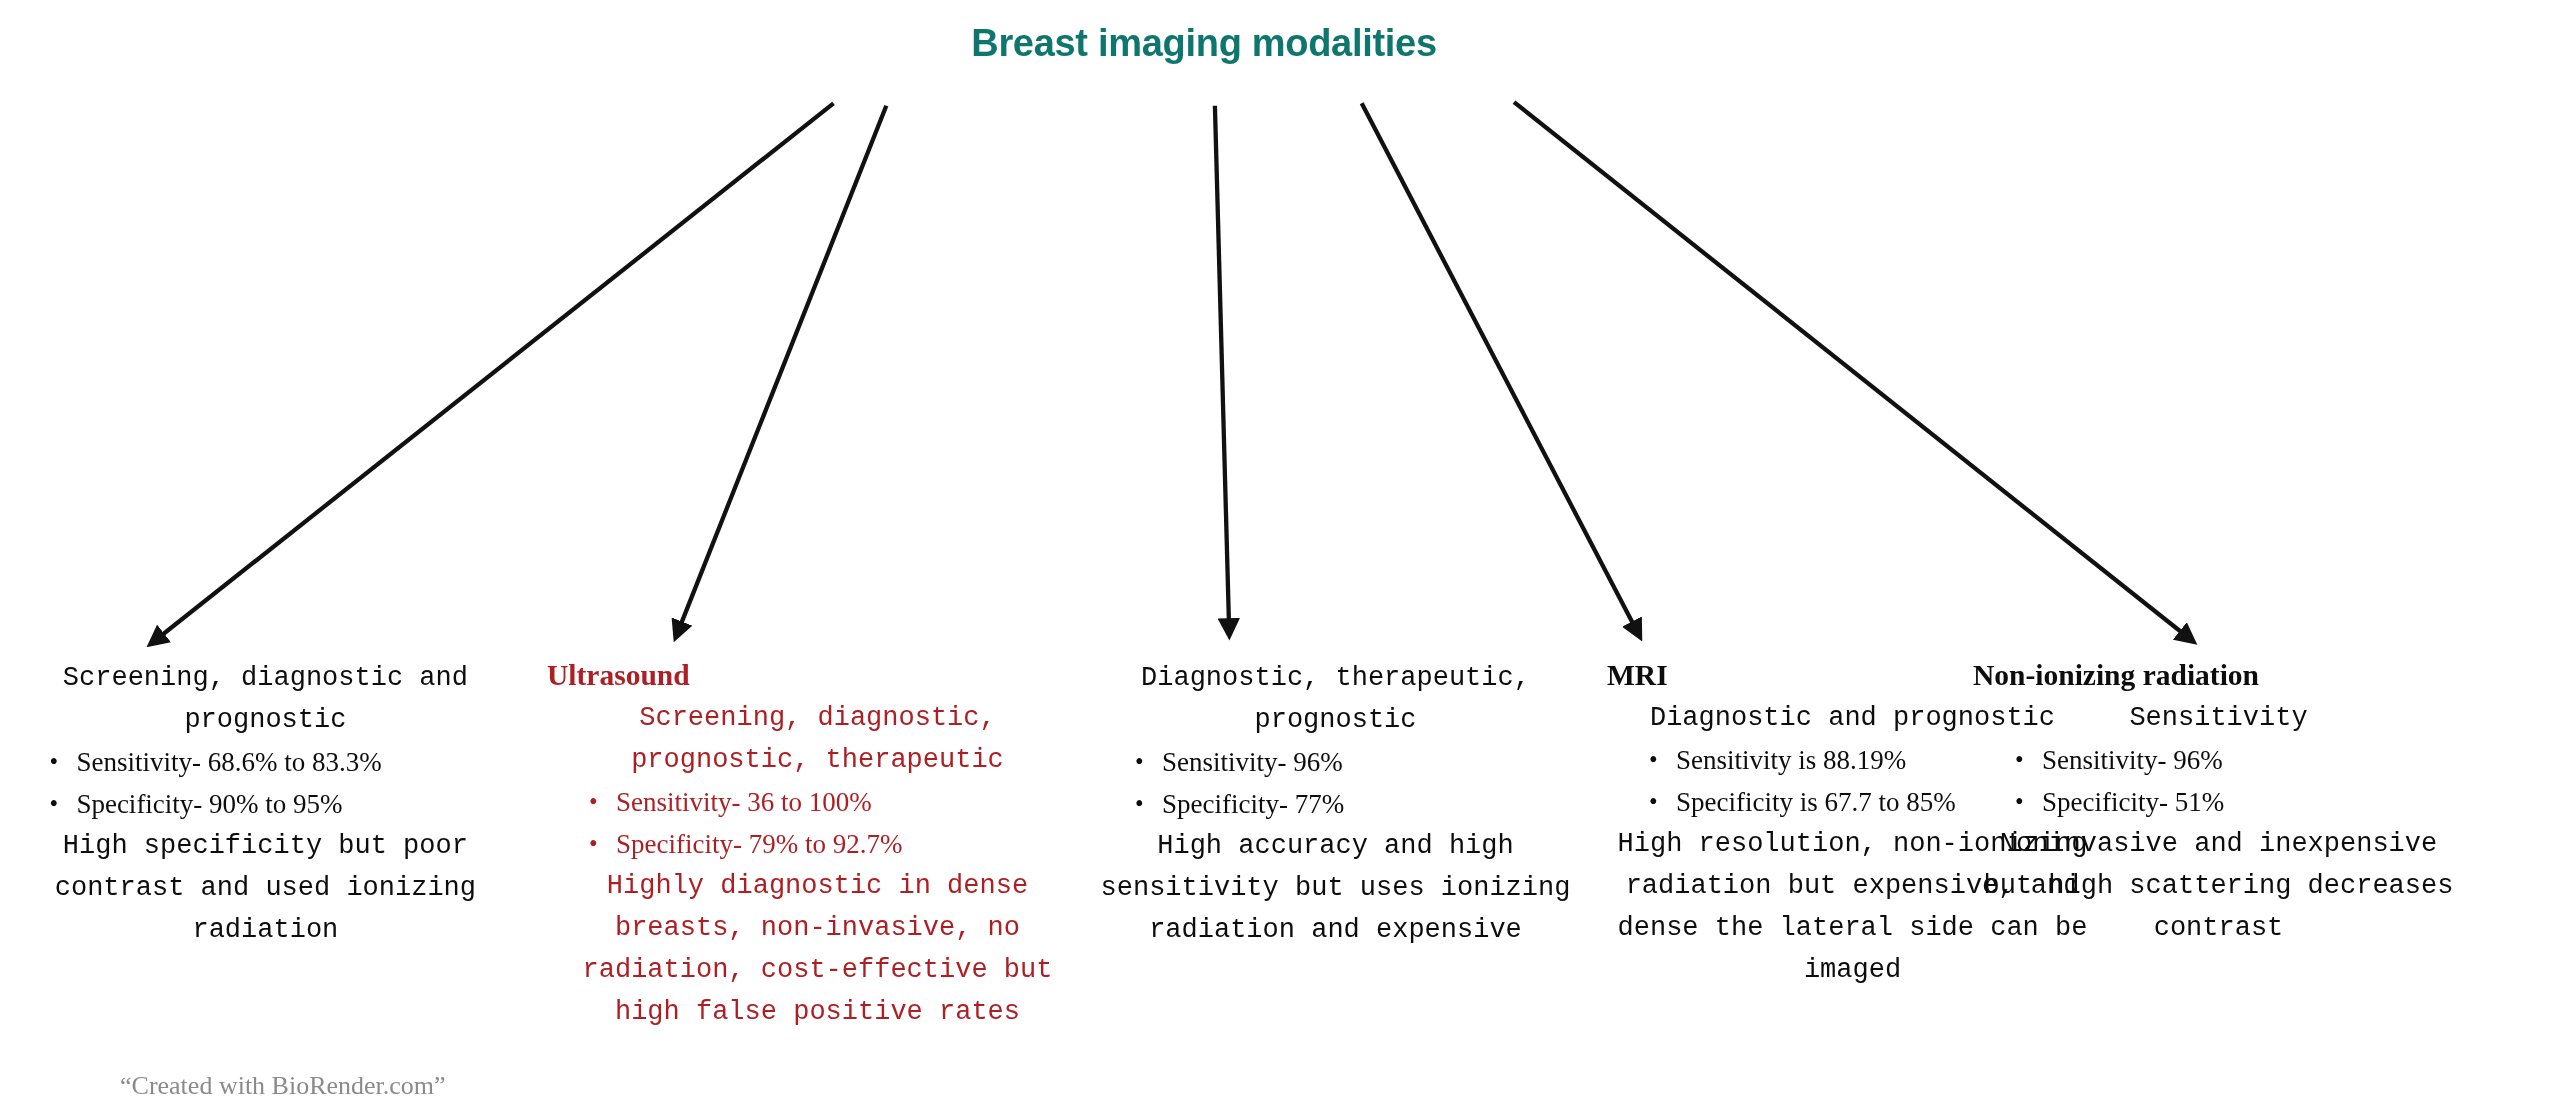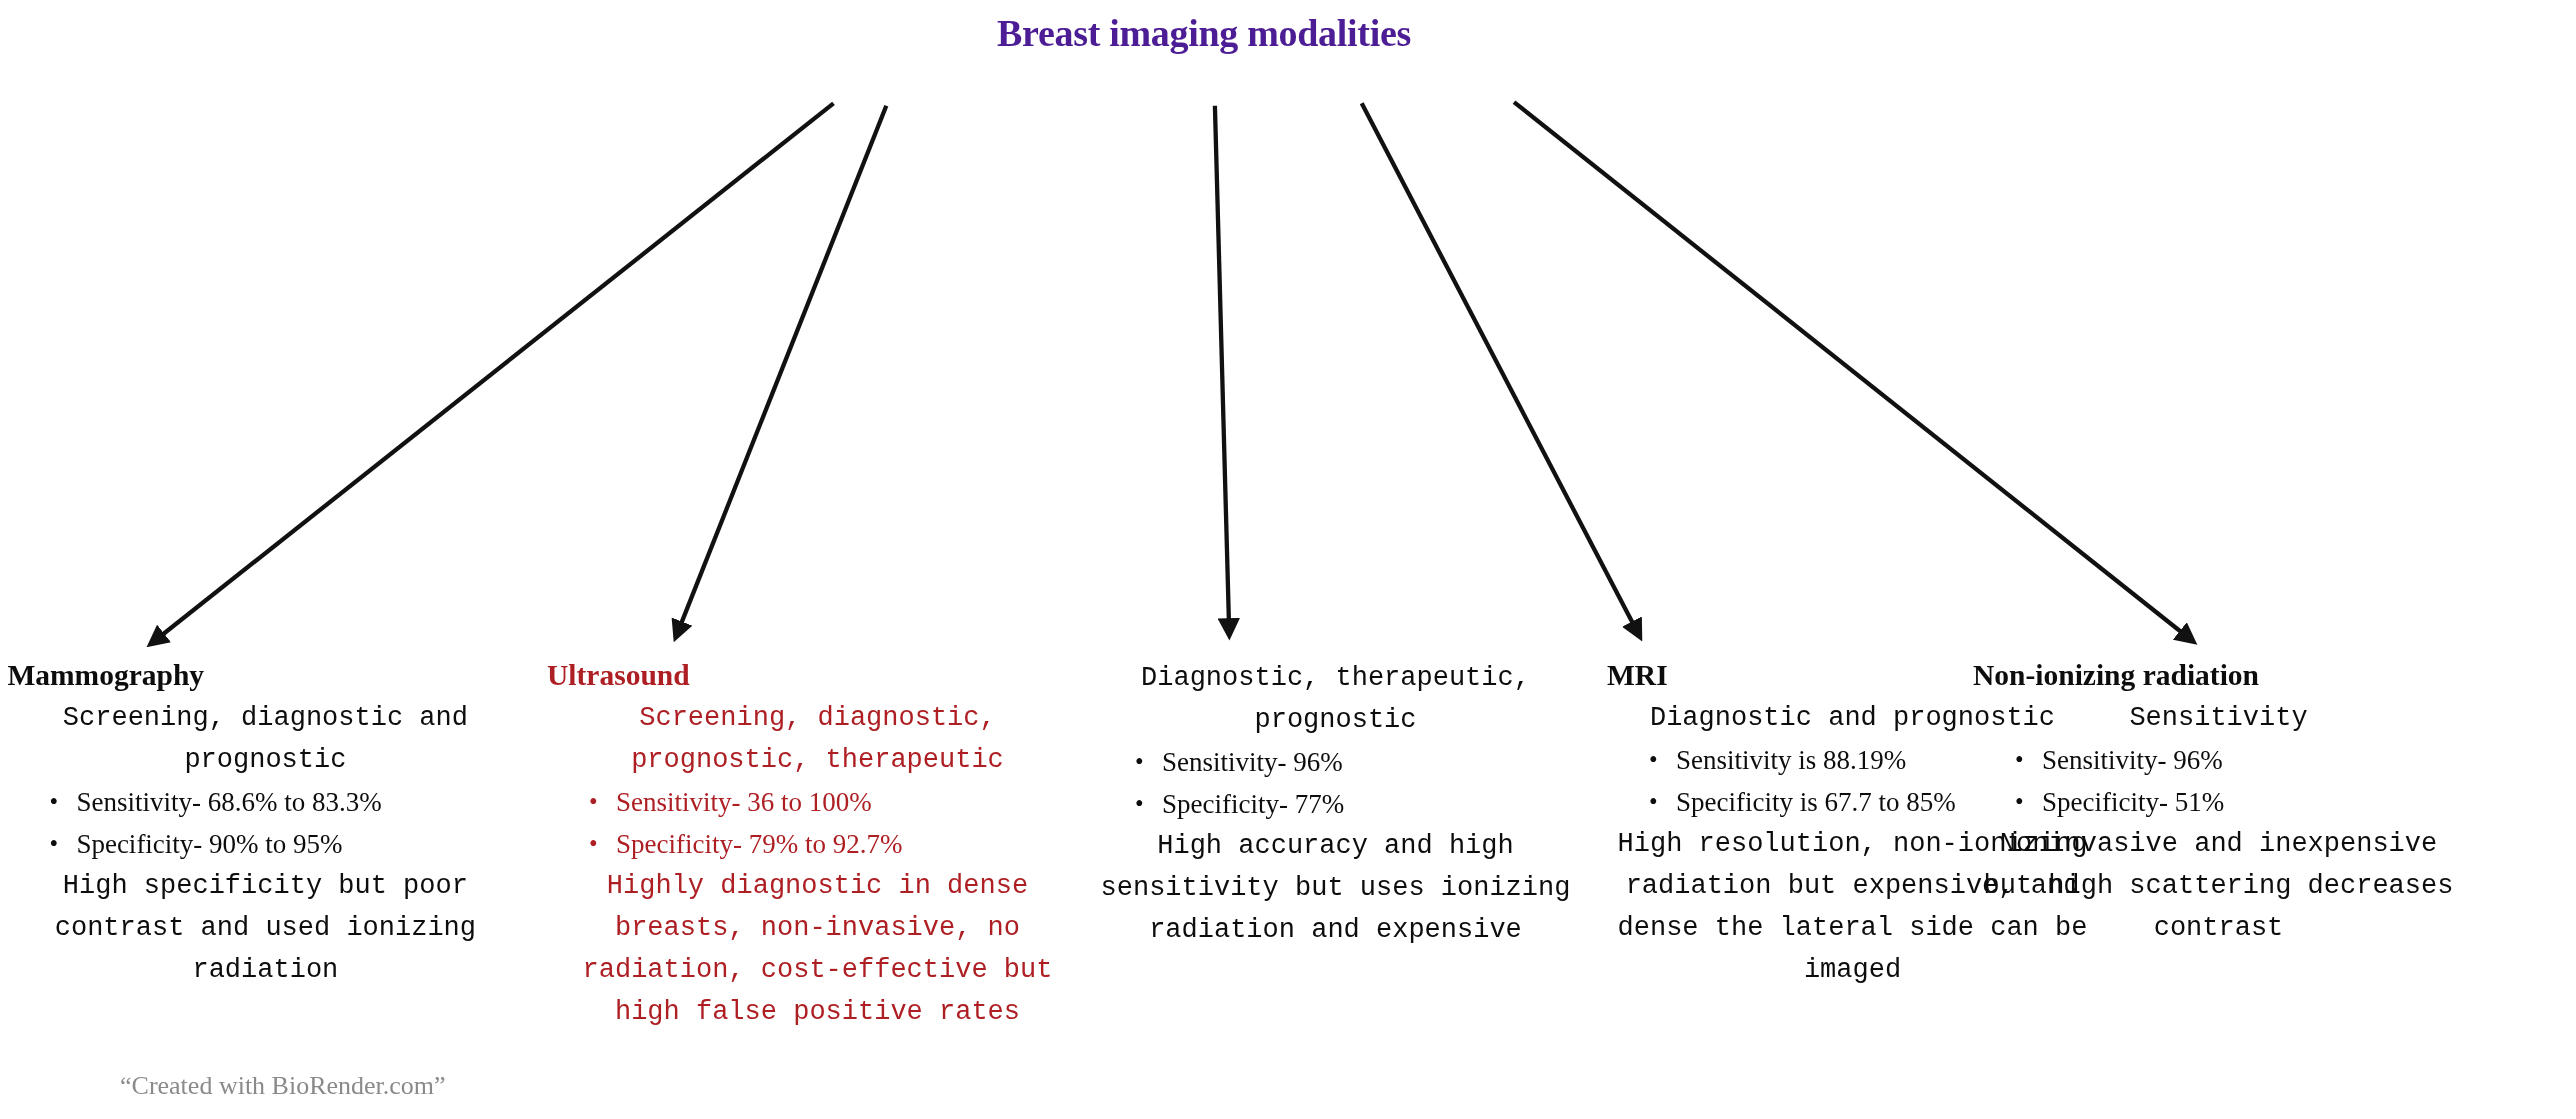--- a/index.html
+++ b/index.html
@@ -15,29 +15,29 @@
     background: #ffffff;
     overflow: hidden;
     font-family: "Liberation Serif", "DejaVu Serif", serif;
     color: #0d0d0d;
   }
 
   
   #title {
     position: absolute;
     left: 0;
-    top: 10px;
+    top: 20px;
     width: 2408px;
     text-align: center;
-    font-family: Liberation Serif, serif;
+    font-family: Liberation Sans, sans-serif;
     font-weight: bold;
     font-size: 38px;
     line-height: 47px;
     letter-spacing: -0.3px;
-    color: #4c1d95;
+    color: #0f766e;
     white-space: nowrap;
   }
 
   
   #arrows {
     position: absolute;
     left: 0;
     top: 0;
     width: 2576px;
     height: 1120px;
@@ -126,21 +126,20 @@
     <g id="arrow-group" stroke="#111111" stroke-width="7" fill="none">
         <line x1="1357" y1="168" x2="248.38336082118062" y2="1045.859411360376" marker-end="url(#ah)" stroke-linecap="butt"></line>
         <line x1="1443" y1="172" x2="1101.5761388149895" y2="1033.8277521650125" marker-end="url(#ah)" stroke-linecap="butt"></line>
         <line x1="1978" y1="172" x2="2001.2943776512084" y2="1030.0095768195113" marker-end="url(#ah)" stroke-linecap="butt"></line>
         <line x1="2217" y1="168" x2="2667.9794951337717" y2="1032.945554381834" marker-end="url(#ah)" stroke-linecap="butt"></line>
         <line x1="2465" y1="166" x2="3567.6409358200676" y2="1041.8287753797865" marker-end="url(#ah)" stroke-linecap="butt"></line>
       </g>
   </svg>
 
   <div class="column" id="col-mammography">
-    <div class="col-heading">Mammography</div>
     <p class="col-line">Screening, diagnostic and prognostic</p>
     <ul class="bullets">
       <li><span class="bullet-dot">•</span><span>Sensitivity- 68.6%  to 83.3%</span></li>
       <li><span class="bullet-dot">•</span><span>Specificity- 90% to 95%</span></li>
     </ul>
     <p class="col-line">High specificity but poor contrast and used ionizing radiation</p>
   </div>
 
   <div class="column accent" id="col-ultrasound">
     <div class="col-heading">Ultrasound</div>

